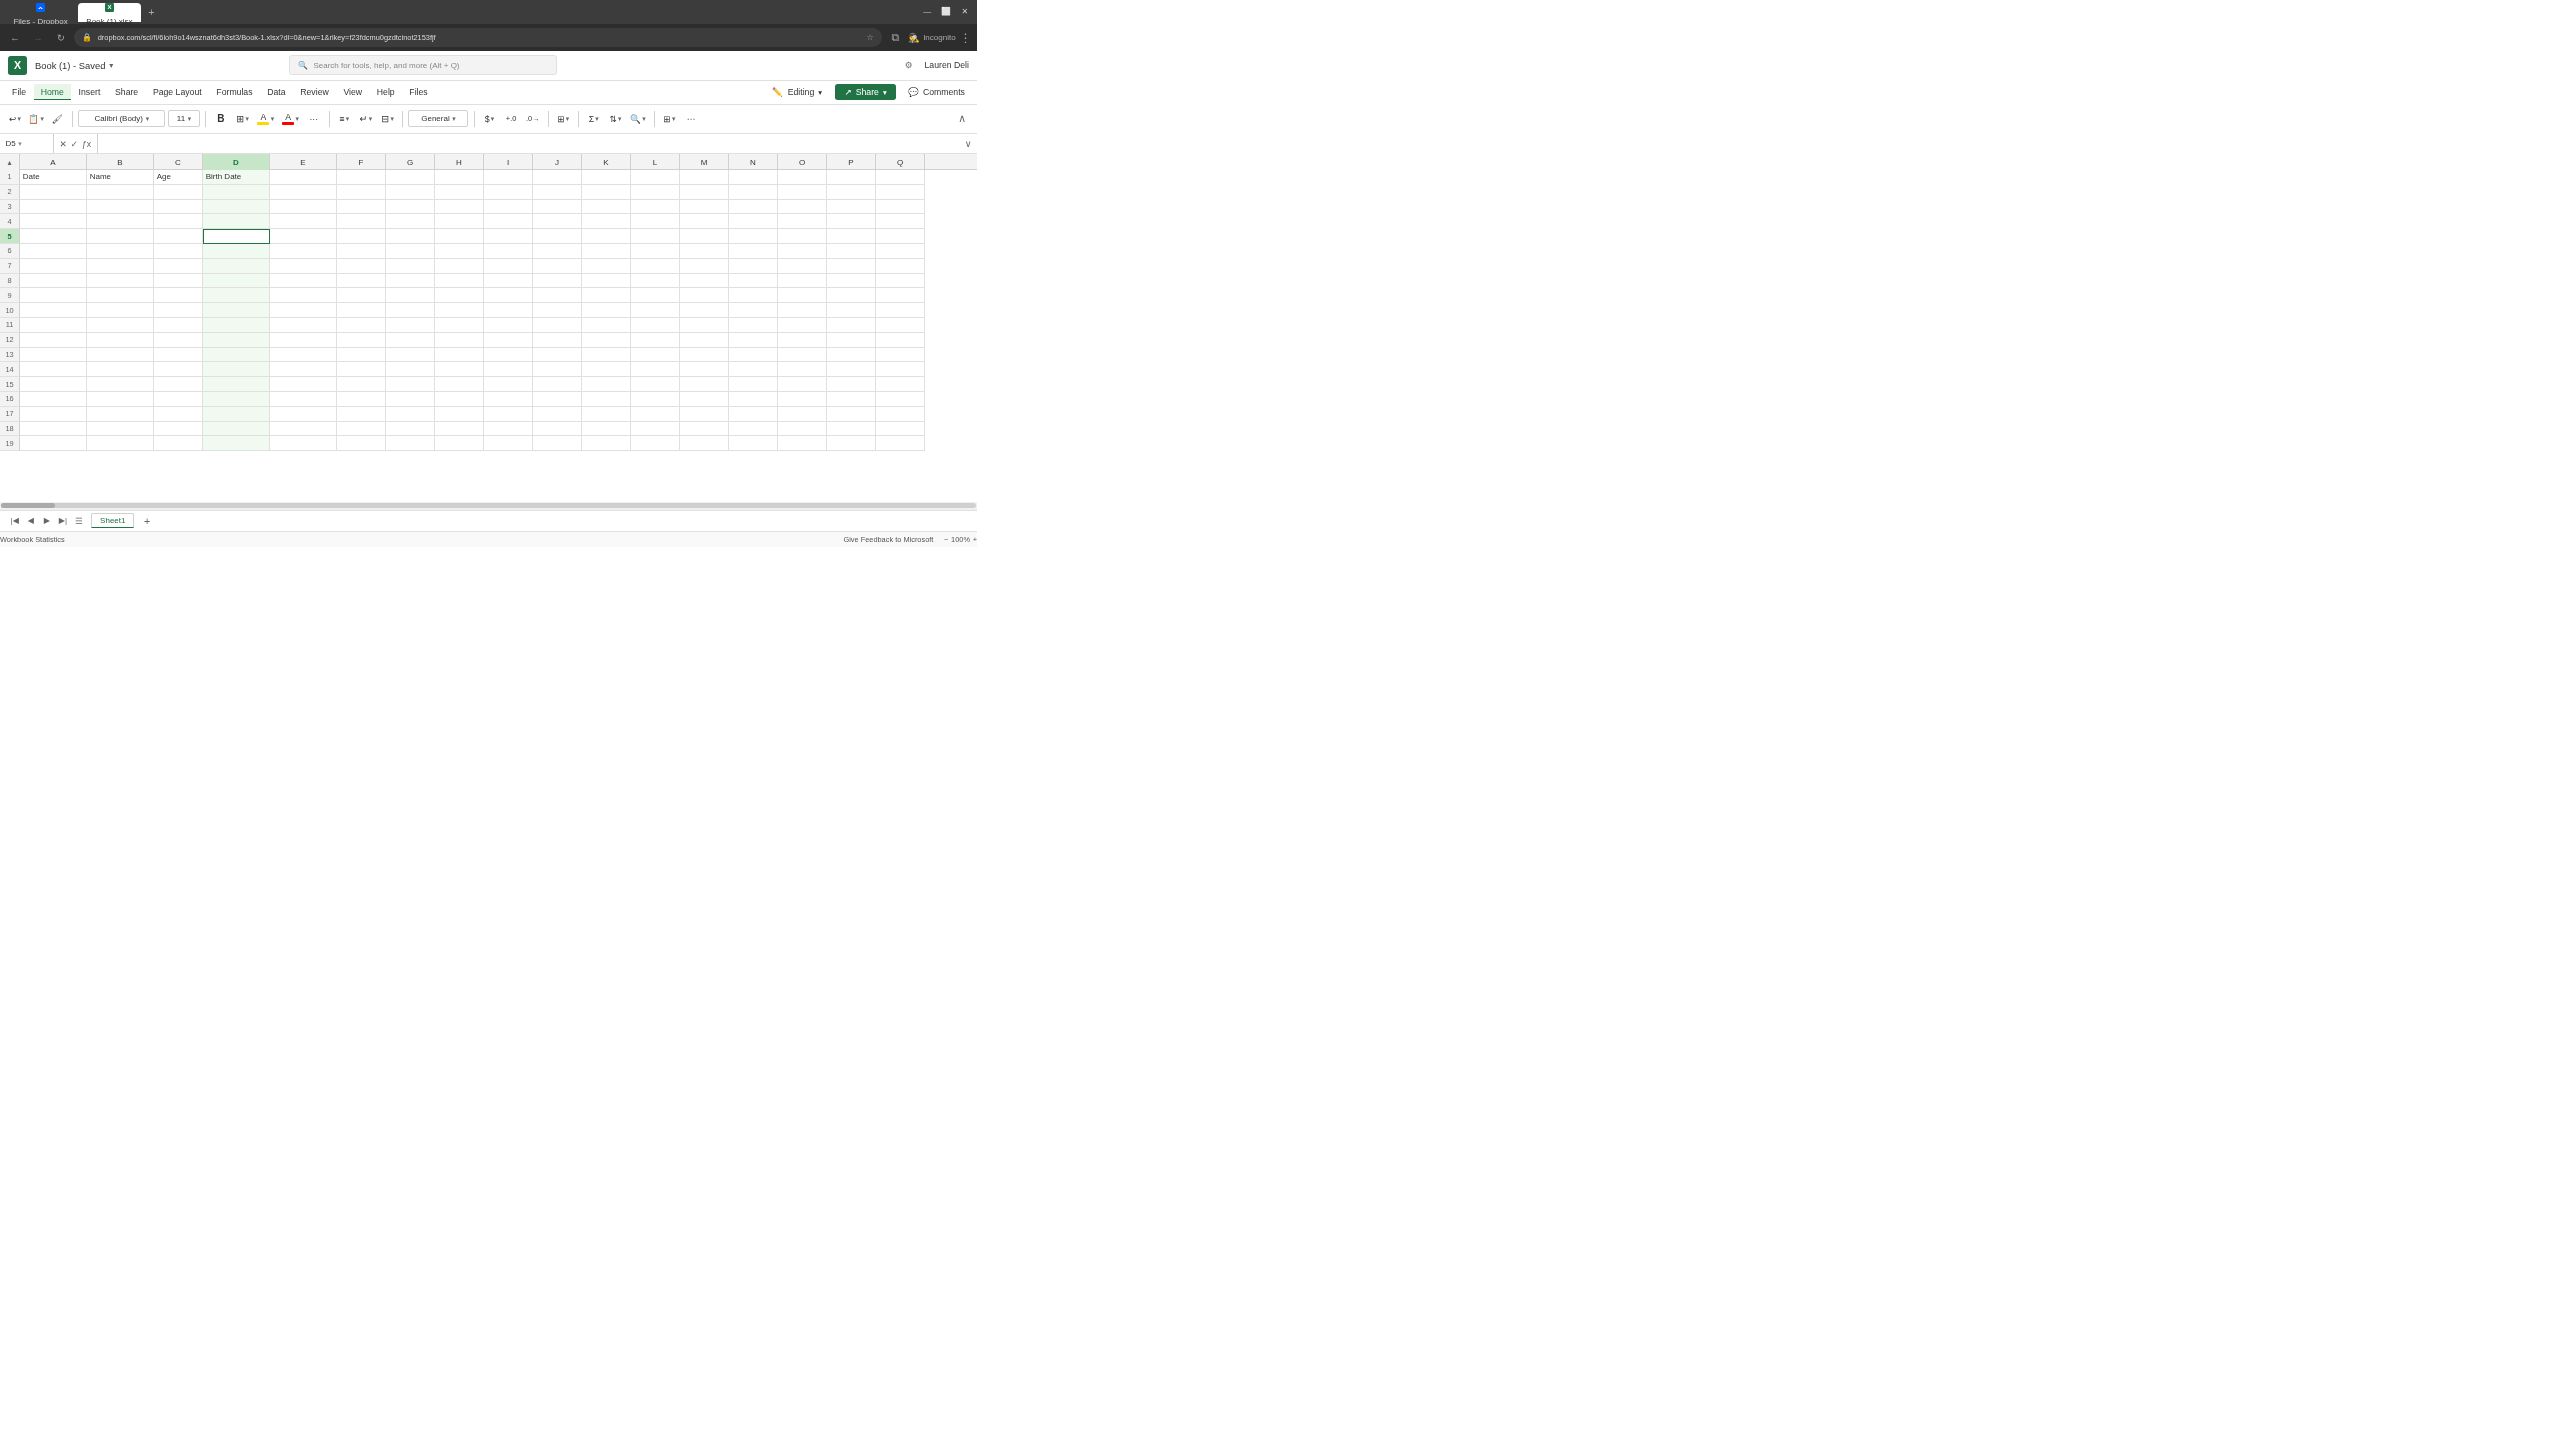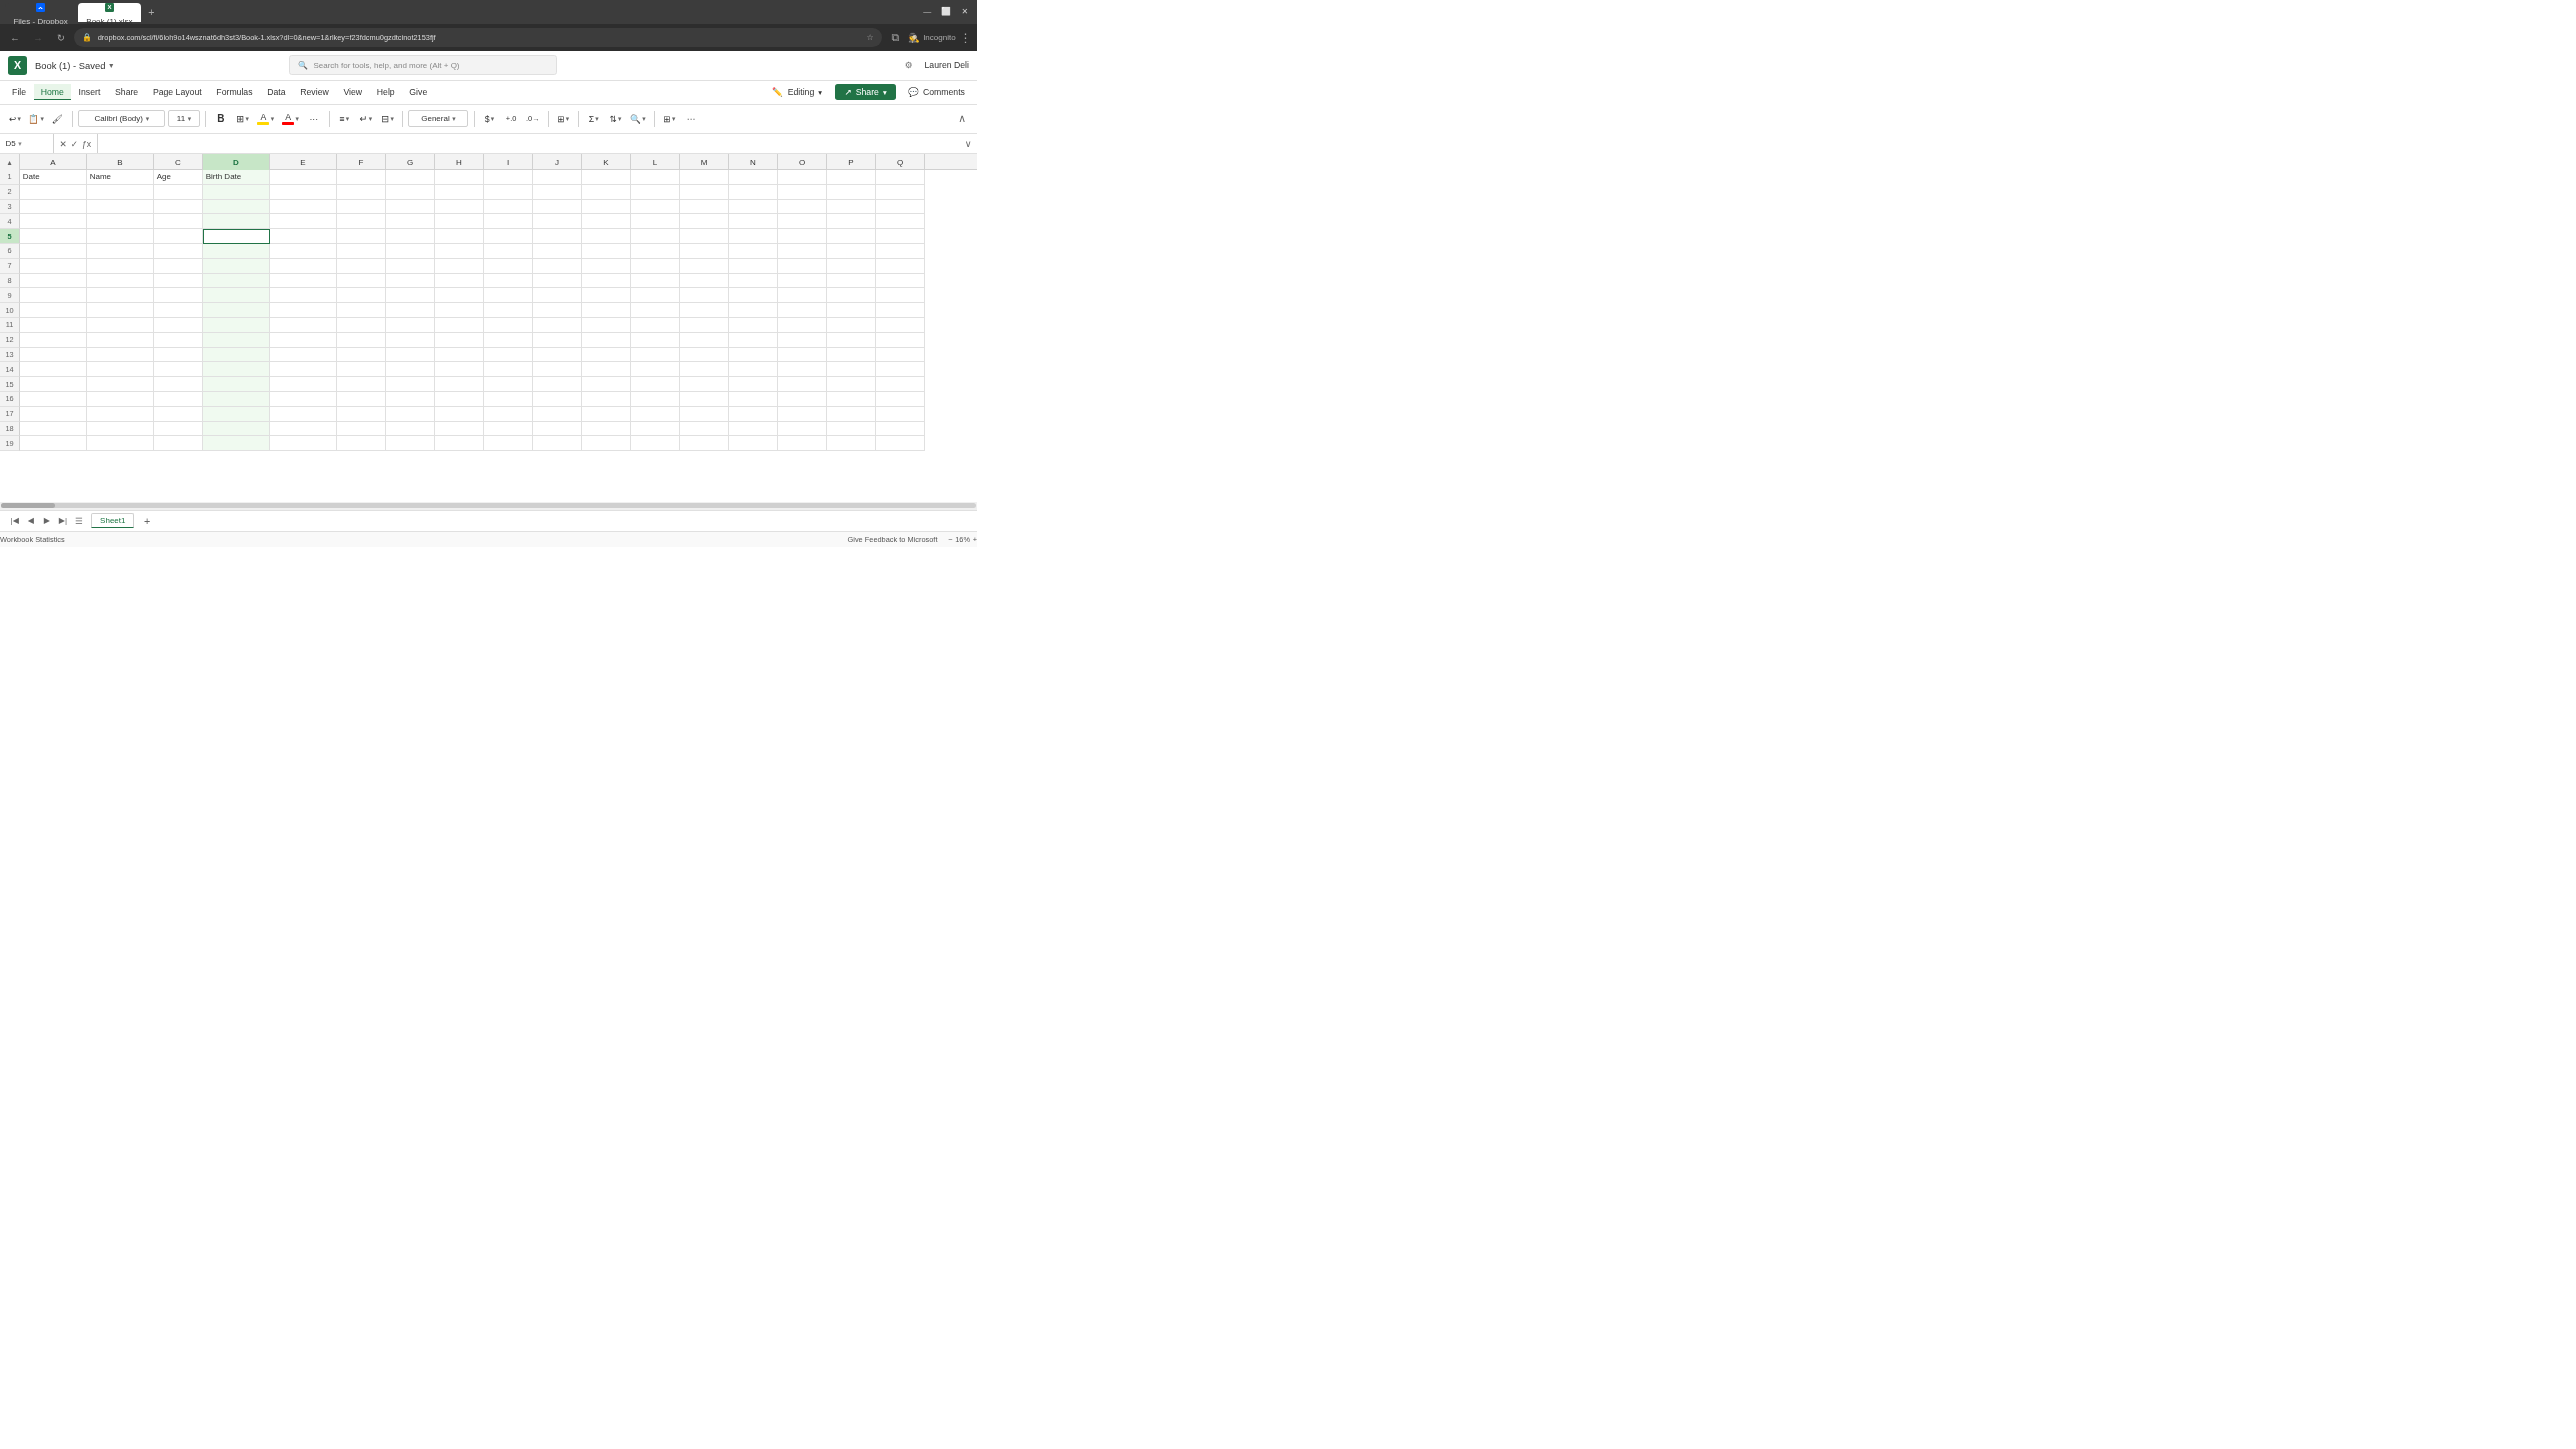--- a/index.html
+++ b/index.html
@@ -204,21 +204,21 @@
       <div class="menu-item">File</div>
       <div class="menu-item active">Home</div>
       <div class="menu-item">Insert</div>
       <div class="menu-item">Share</div>
       <div class="menu-item">Page Layout</div>
       <div class="menu-item">Formulas</div>
       <div class="menu-item">Data</div>
       <div class="menu-item">Review</div>
       <div class="menu-item">View</div>
       <div class="menu-item">Help</div>
-      <div class="menu-item">Give</div>
+      <div class="menu-item">Files</div>
       <div class="menu-right">
         <div class="editing-btn">
           <span>✏️</span>
           <span>Editing</span>
           <span style="font-size:7.4px;">▾</span>
         </div>
         <div class="share-btn">
           <span>↗</span>
           <span>Share</span>
           <span style="font-size:7.4px;">▾</span>
@@ -773,20 +773,20 @@
       <div class="sheet-tab active">Sheet1</div>
       <div class="add-sheet-btn">+</div>
     </div>
 
     <div class="status-bar">
       <span>Workbook Statistics</span>
       <div class="status-right">
         <span>Give Feedback to Microsoft</span>
         <div class="zoom-control">
           <span style="cursor:pointer;">−</span>
-          <span>16%</span>
+          <span>100%</span>
           <span style="cursor:pointer;">+</span>
         </div>
       </div>
     </div>
   </div>
 </div>
 
 
 </body></html>

